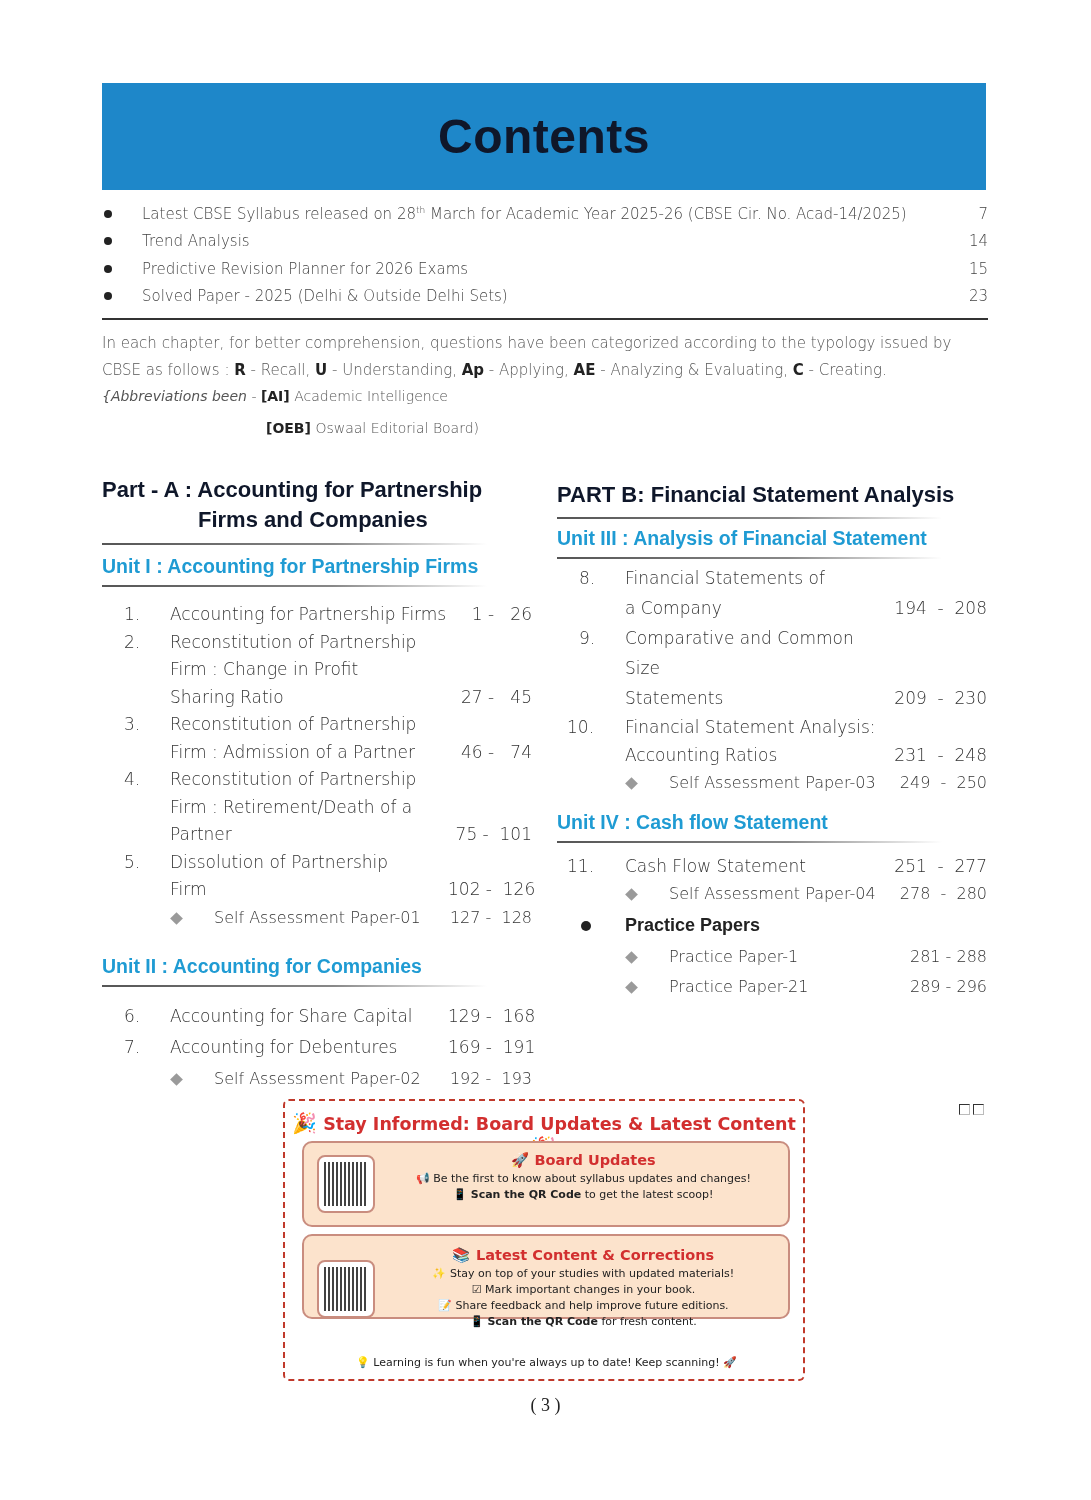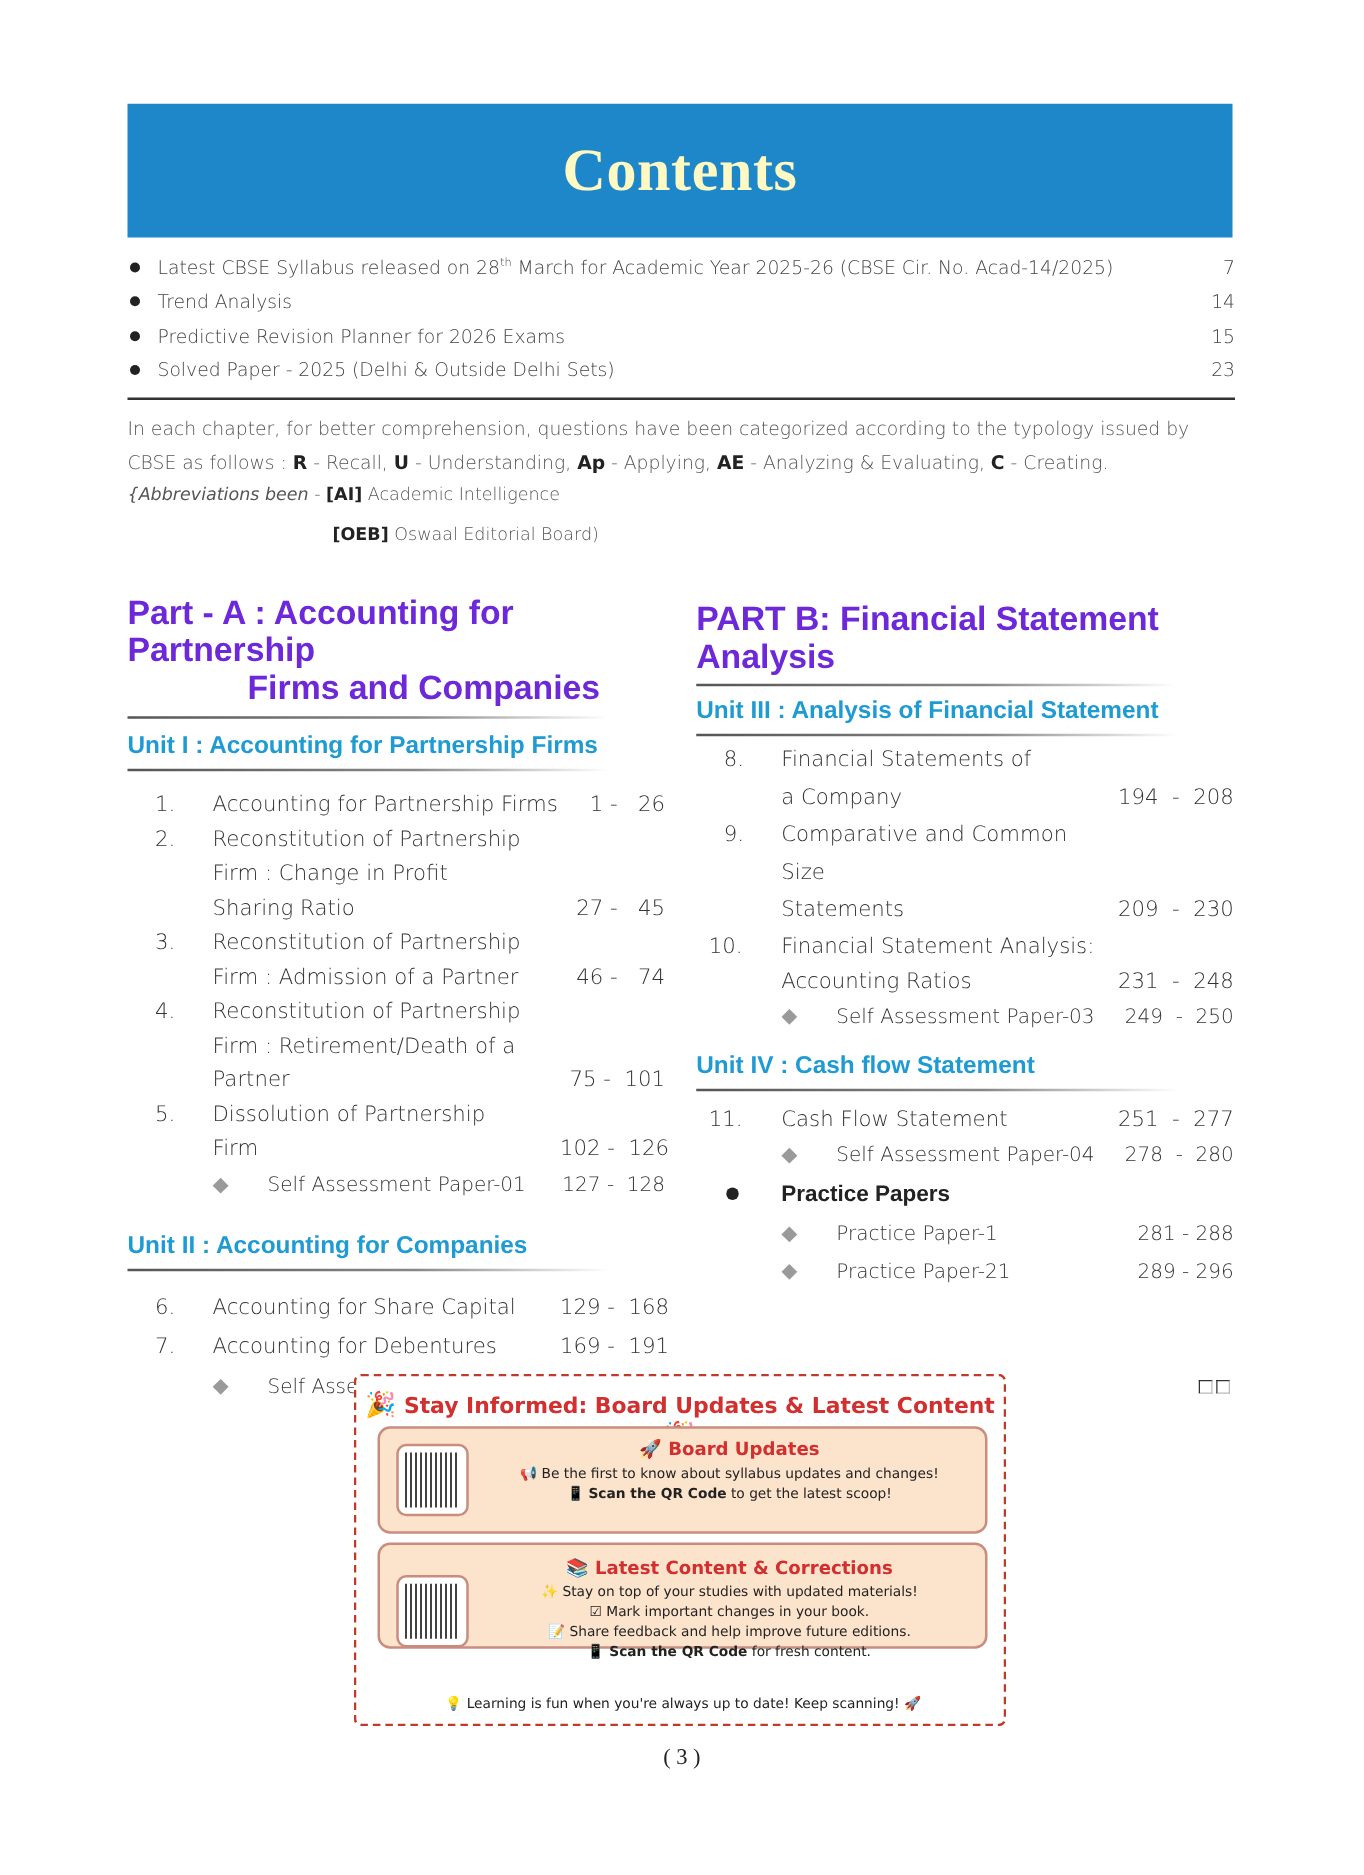--- a/index.html
+++ b/index.html
@@ -1,37 +1,37 @@
 <!DOCTYPE html>
 <html><head>
 <meta charset="utf-8">
 <style>
   html, body { margin: 0; padding: 0; background: #ffffff; }
   body { width: 1091px; height: 1500px; position: relative; font-family: "Liberation Sans", sans-serif; color: #333; overflow: hidden; }
   .banner { position: absolute; left: 102px; top: 83px; width: 884px; height: 107px; background: #1e87c9; display: flex; align-items: center; justify-content: center; }
-  .banner h1 { margin: 0; color: #fef9c3; font-family: Liberation Serif, serif; font-weight: bold; font-size: 48px; letter-spacing: 0.5px; }
+  .banner h1 { margin: 0; color: #0f172a; font-family: Liberation Sans, sans-serif; font-weight: bold; font-size: 48px; letter-spacing: 0.5px; }
 
   .prelims { position: absolute; left: 102px; top: 200px; width: 886px; }
-  .prelim-row { display: flex; align-items: center; height: 27.5px; font-family: "DejaVu Sans", sans-serif; font-size: 15px; color: #444; font-weight: 300; }
+  .prelim-row { display: flex; align-items: center; height: 27.5px; font-family: "DejaVu Sans", sans-serif; font-size: 15px; color: #444; font-weight: 300; gap: 16px; }
   .prelim-row .bullet { width: 8px; height: 8px; background: #222; border-radius: 50%; margin: 0 14px 0 2px; flex: none; }
   .prelim-row .lbl { flex: 1; }
   .prelim-row .pg { width: 40px; text-align: right; }
   .prelim-row sup { font-size: 9px; }
   .rule-dark { position: absolute; left: 102px; top: 318px; width: 886px; height: 2px; background: #333; }
 
   .typology { position: absolute; left: 102px; top: 330px; width: 890px; font-family: "DejaVu Sans", sans-serif; font-size: 15px; color: #555; line-height: 27px; font-weight: 300; }
   .typology b { color: #222; font-weight: 600; }
   .typology .l3 { font-size: 14px; line-height: 24px; }
   .typology .l4 { font-size: 14px; line-height: 40px; padding-left: 164px; }
 
   .col { position: absolute; }
   .col-a { left: 102px; top: 475px; width: 430px; }
   .col-b { left: 557px; top: 480px; width: 430px; }
 
-  .part-title { color: #6d28d9; font-weight: bold; font-size: 27px; line-height: 30px; margin: 0; }
+  .part-title { color: #0f172a; font-weight: bold; font-size: 22px; line-height: 30px; margin: 0; }
   .part-title .indent { display: block; padding-left: 96px; }
   .h-rule { height: 2px; background: linear-gradient(to right, #555 0%, #888 60%, rgba(200,200,200,0) 100%); width: 385px; margin: 6px 0 8px 0; }
   .unit-title { color: #1f9bd3; font-weight: bold; font-size: 19.5px; line-height: 26px; margin: 0; }
 
   .toc-row { display: flex; font-family: "DejaVu Sans", sans-serif; font-size: 17px; color: #333; line-height: 27.5px; font-weight: 300; }
   .toc-row .num { width: 68px; text-align: left; padding-left: 22px; box-sizing: border-box; flex: none; }
   .toc-row .title { flex: 1; }
   .toc-row .pg { width: 84px; text-align: right; flex: none; white-space: pre; }
   .toc-row.sub .num { width: 112px; padding-left: 70px; }
   .toc-row.sub .num .diamond { display: inline-block; width: 9px; height: 9px; background: #9a9a9a; transform: rotate(45deg); margin-top: 9px; }

